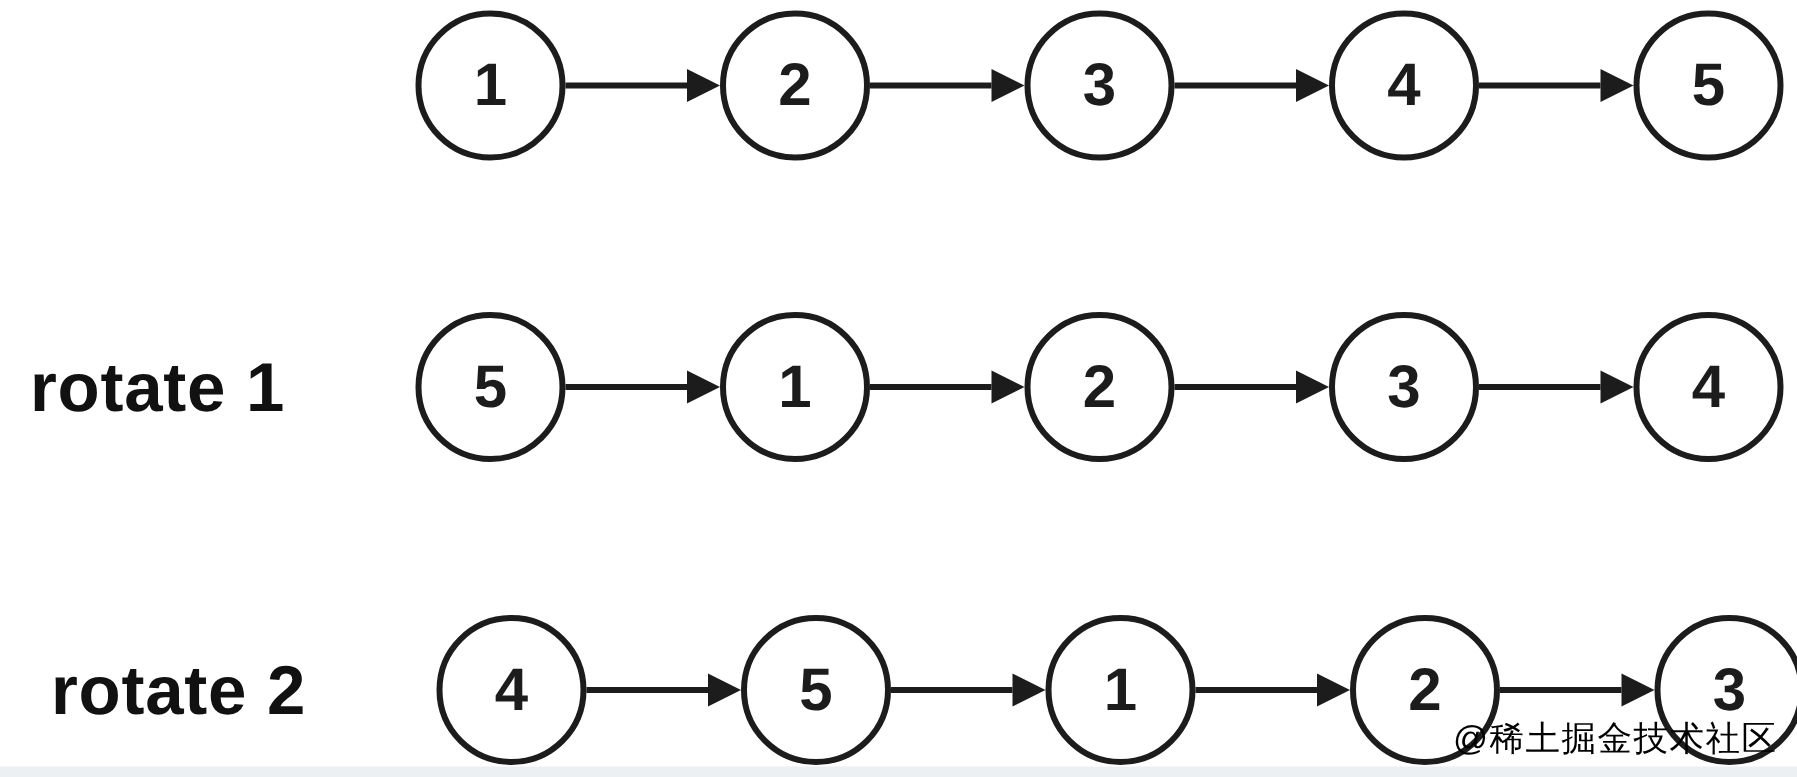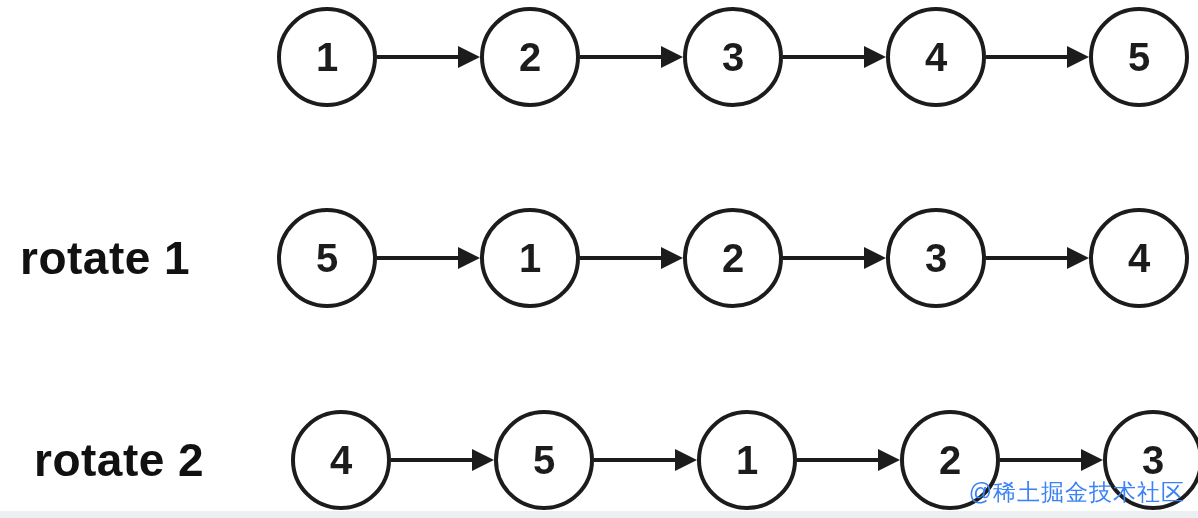--- a/index.html
+++ b/index.html
@@ -76,21 +76,21 @@
     border-top: 11px solid transparent;
     border-bottom: 11px solid transparent;
     border-left: 22px solid #1c1c1c;
     flex: none;
   }
   .watermark {
     position: absolute;
     right: 13px;
     bottom: 10px;
     font-size: 23px;
-    color: #3b82f6;
+    color: #000000;
     z-index: 5;
     letter-spacing: 1px;
   }
   .bottom-bar {
     position: absolute;
     left: 0;
     right: 0;
     bottom: 0;
     height: 7px;
     background: #edf0f2;

